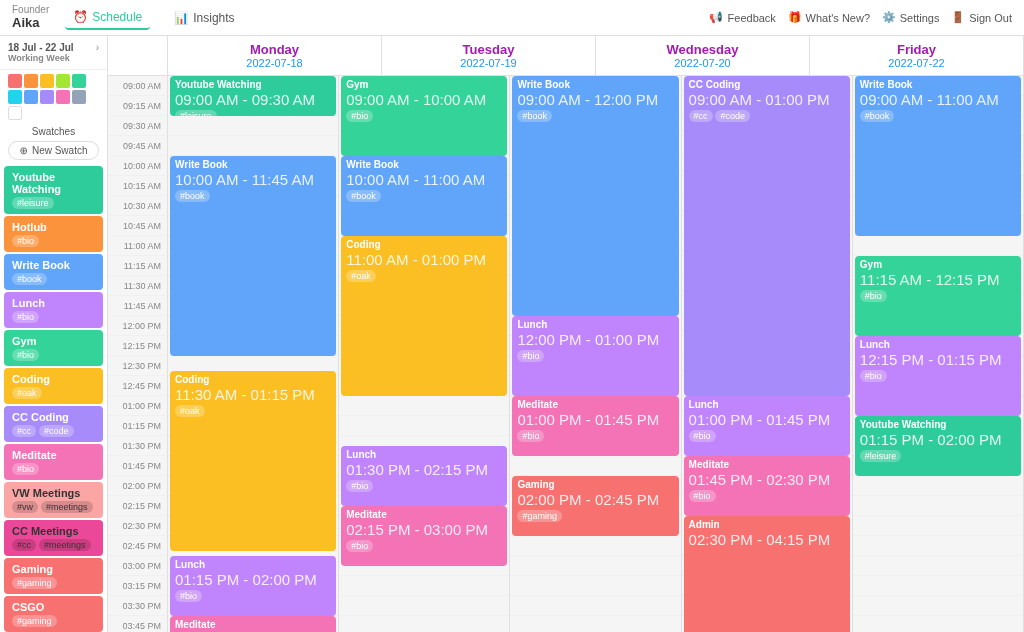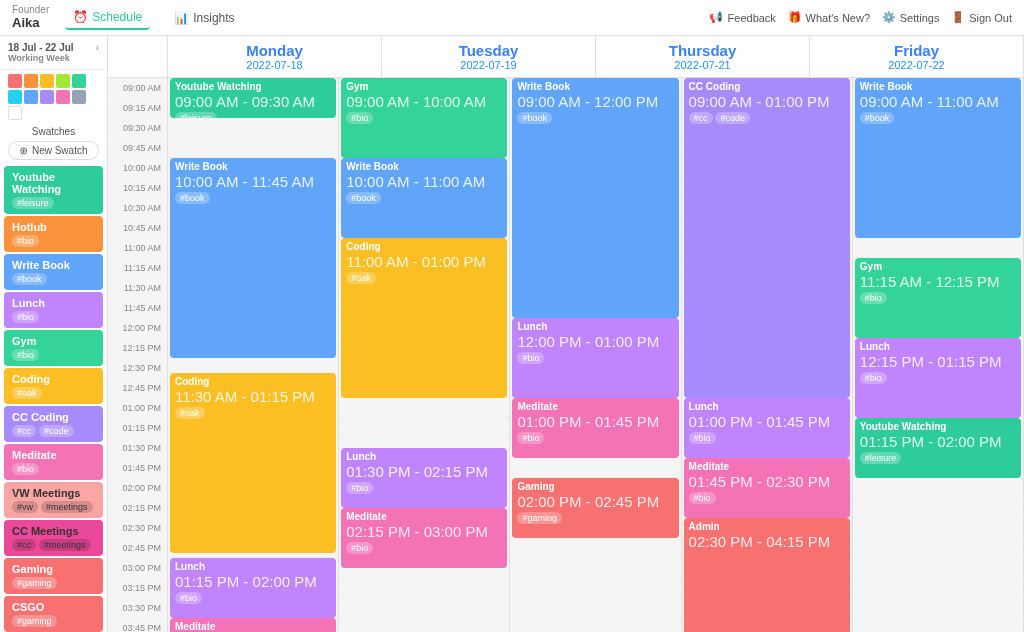--- a/index.html
+++ b/index.html
@@ -47,21 +47,21 @@
       border-radius: 8px; padding: 1px 5px; font-size: 9px; color: #fff; margin-top: 2px;
     }
 
     
     #calendar { flex: 1; overflow: auto; display: flex; flex-direction: column; }
 
     
     .cal-header { display: flex; position: sticky; top: 0; z-index: 10; background: #fff; border-bottom: 1px solid #e0e0e0; }
     .time-col-header { width: 60px; flex-shrink: 0; border-right: 1px solid #e0e0e0; }
     .day-header { flex: 1; text-align: center; padding: 6px 4px; border-right: 1px solid #e0e0e0; }
-    .day-header .day-name { font-size: 15px; font-weight: 600; color: #3b82f6; }
+    .day-header .day-name { font-size: 13px; font-weight: 600; color: #a21caf; }
     .day-header .day-date { font-size: 11px; color: #2196f3; }
 
     
     .cal-body { display: flex; flex: 1; }
     .time-col { width: 60px; flex-shrink: 0; border-right: 1px solid #e0e0e0; }
     .time-slot { height: 20px; display: flex; align-items: center; justify-content: flex-end; padding-right: 6px; font-size: 9px; color: #888; border-bottom: 1px solid #f0f0f0; }
     .day-col { flex: 1; position: relative; border-right: 1px solid #e0e0e0; }
     .day-slot { height: 20px; border-bottom: 1px solid #f0f0f0; }
 
     
@@ -208,22 +208,22 @@
       <div class="time-col-header"></div>
       <div class="day-header">
         <div class="day-name">Monday</div>
         <div class="day-date">2022-07-18</div>
       </div>
       <div class="day-header">
         <div class="day-name">Tuesday</div>
         <div class="day-date">2022-07-19</div>
       </div>
       <div class="day-header">
-        <div class="day-name">Thursday</div>
-        <div class="day-date">2022-07-21</div>
+        <div class="day-name">Wednesday</div>
+        <div class="day-date">2022-07-20</div>
       </div>
       <div class="day-header">
         <div class="day-name">Friday</div>
         <div class="day-date">2022-07-22</div>
       </div>
     </div>
 
     <div class="cal-body">
 
       <div class="time-col" id="time-col">

